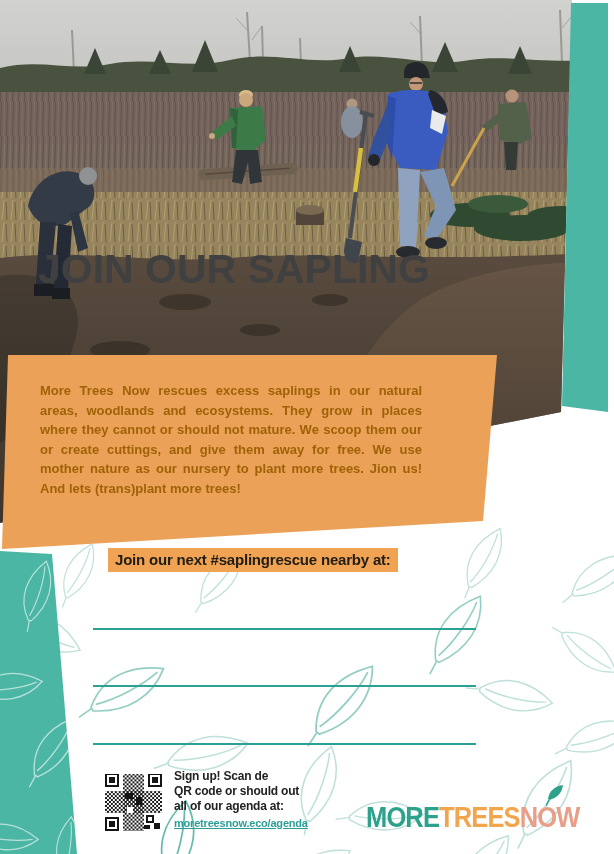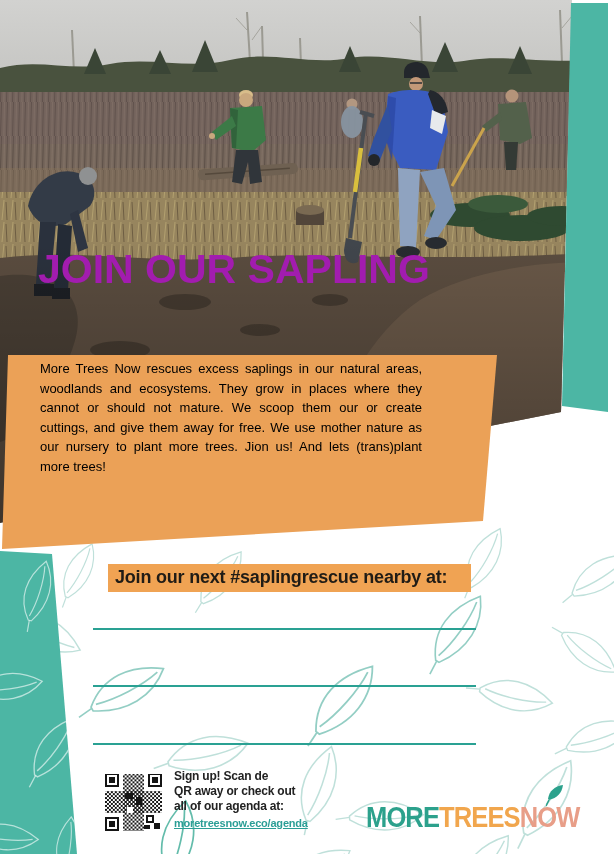--- a/index.html
+++ b/index.html
@@ -20,36 +20,36 @@
   .wl{fill:none;stroke:rgba(255,255,255,.6);stroke-width:1.6px;}
 
   
   .leaf-pattern{z-index:1;pointer-events:none;}
   .lt-light{fill:none;stroke:#bfe0da;stroke-width:1.6px;}
   .lt-mid{fill:none;stroke:#93cec4;stroke-width:1.7px;}
   .lt-dark{fill:none;stroke:#63bcab;stroke-width:1.8px;}
 
   
   .headline{
-    position:absolute;left:38px;top:248px;z-index:3;color:#a21caf;
+    position:absolute;left:38px;top:248px;z-index:3;color:#404040;
     font-weight:800;font-size:41px;line-height:43px;letter-spacing:0px;
   }
 
   
   .orange-box{background:#eba157;clip-path:polygon(8px 355px,497px 355px,483px 521px,2px 549px);z-index:4;}
   .intro-text{
-    position:absolute;left:40px;top:359px;width:382px;margin:0;
-    color:#000000;font-weight:400;font-size:13px;line-height:19.5px;text-align:justify;
+    position:absolute;left:40px;top:381px;width:382px;margin:0;
+    color:#a16207;font-weight:700;font-size:13px;line-height:19.5px;text-align:justify;
   }
 
   
   .events-label{
-    position:absolute;left:108px;top:564px;z-index:5;
-    background:#f0a353;color:#201c16;font-weight:700;font-size:18px;letter-spacing:-0.2px;
-    padding:3px 24px 4px 7px;
+    position:absolute;left:108px;top:548px;z-index:5;
+    background:#f0a353;color:#201c16;font-weight:700;font-size:15px;letter-spacing:-0.2px;
+    padding:3px 7px 4px 7px;
   }
   .write-line{position:absolute;left:93px;width:383px;height:0;border-top:2px solid #2aa193;z-index:5;}
   .line1{top:628px;} .line2{top:685px;} .line3{top:743px;}
 
   .qr-box{position:absolute;left:105px;top:773px;width:57px;height:58px;z-index:5;}
 
   .signup{position:absolute;left:174px;top:769px;z-index:5;color:#222222;
     font-weight:700;font-size:12px;line-height:15px;letter-spacing:-0.2px;}
   .signup .link{color:#2b9e96;font-size:11px;display:inline-block;margin-top:2px;}
 
@@ -289,21 +289,21 @@
           <rect x="24" y="2" width="3" height="3" fill="#151515"></rect>
         <rect x="0" y="22" width="7" height="7" fill="#151515"></rect>
           <rect x="1" y="23" width="5" height="5" fill="#ffffff"></rect>
           <rect x="2" y="24" width="3" height="3" fill="#151515"></rect>
       </g>
     </svg>
   </div>
 
   <div class="signup">
     <div>Sign up! Scan de</div>
-    <div>QR away or check out</div>
+    <div>QR code or should out</div>
     <div>all of our agenda at:</div>
     <a class="link" href="#">moretreesnow.eco/agenda</a>
   </div>
 
   <div class="logo">
     <span class="p1">MORE</span><span class="p2">TREES</span><span class="p3">NOW</span>
   </div>
   <svg class="logo-leaf" viewBox="0 0 20 22">
     <path d="M2,14 C3,6 9,1 17,0 C16,8 11,13 3,15 Z" fill="#2ca18c"></path>
     <path d="M3,15 L0,21" stroke="#2ca18c" stroke-width="1.6" fill="none"></path>

